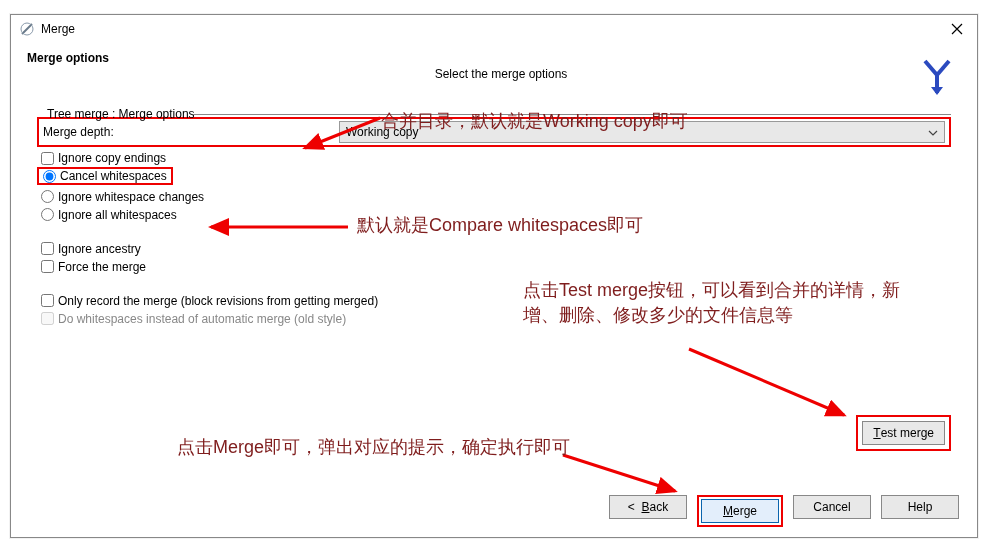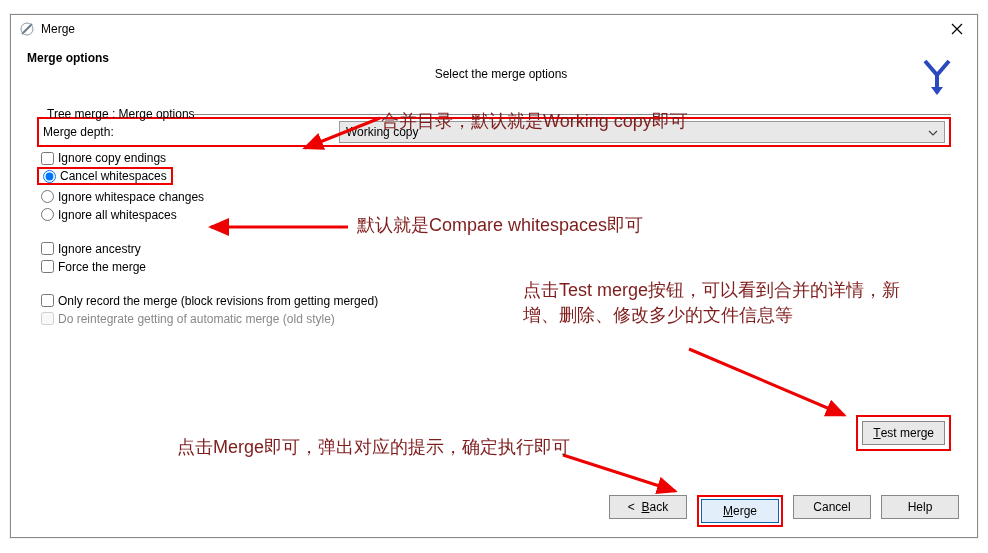--- a/index.html
+++ b/index.html
@@ -253,21 +253,21 @@
 
       <div style="height:16px"></div>
 
       <label class="checkbox-row">
         <input type="checkbox" style="">
         <span>Only record the merge (block revisions from getting merged)</span>
       </label>
 
       <label class="checkbox-row disabled">
         <input type="checkbox" disabled="" style="">
-        <span>Do reintegrate getting of automatic merge (old style)</span>
+        <span>Do whitespaces instead of automatic merge (old style)</span>
       </label>
     </div>
   </div>
 
   <div class="test-merge-area">
     <div style="border:2px solid #e00;padding:4px;">
       <div class="btn">
         <span style="text-decoration:underline;">T</span>
           <span>est merge</span>
       </div>

